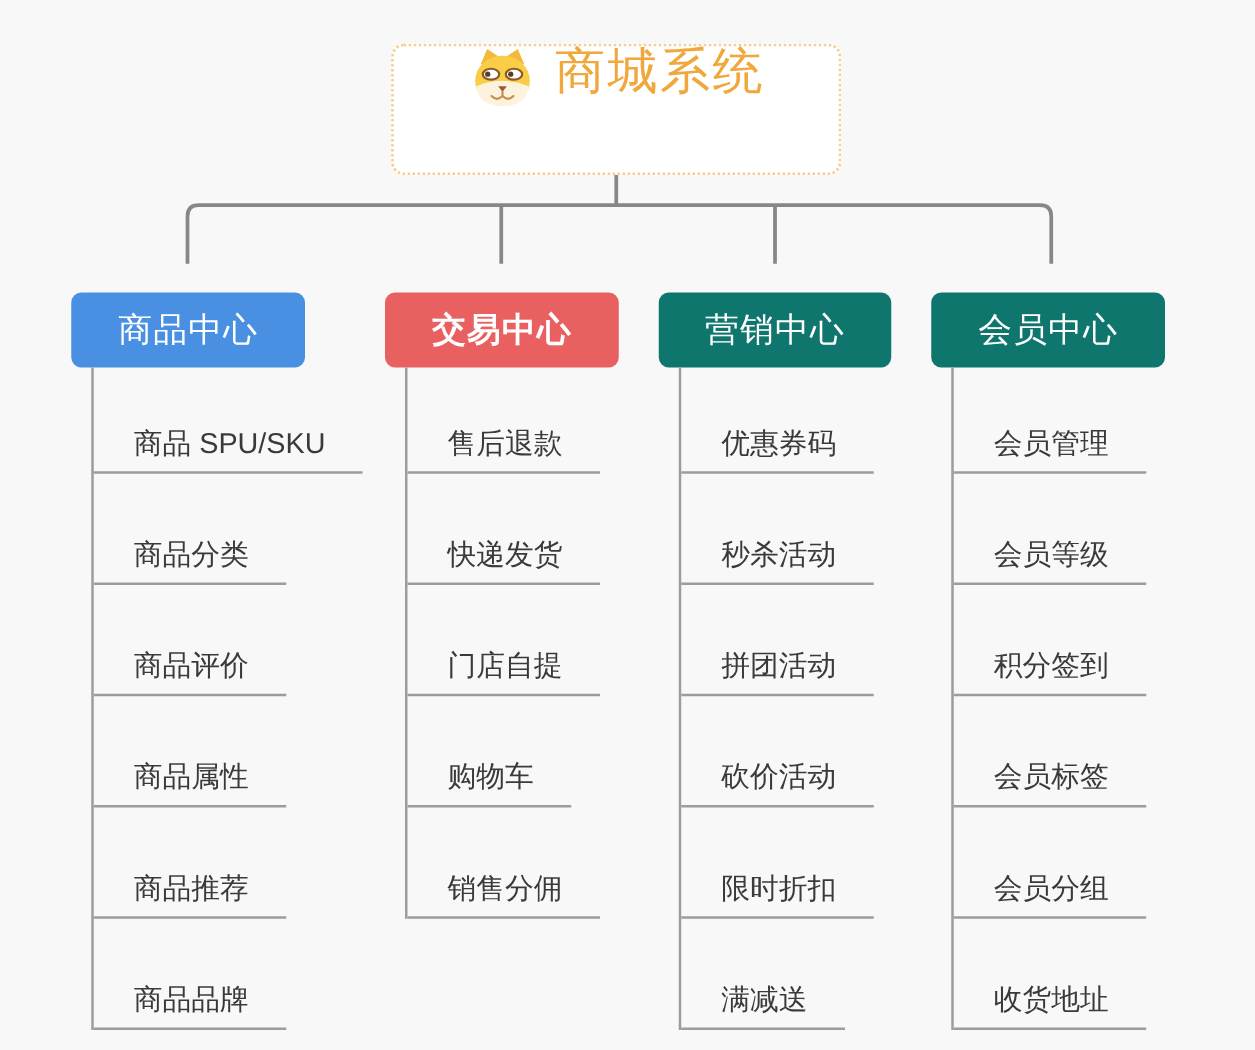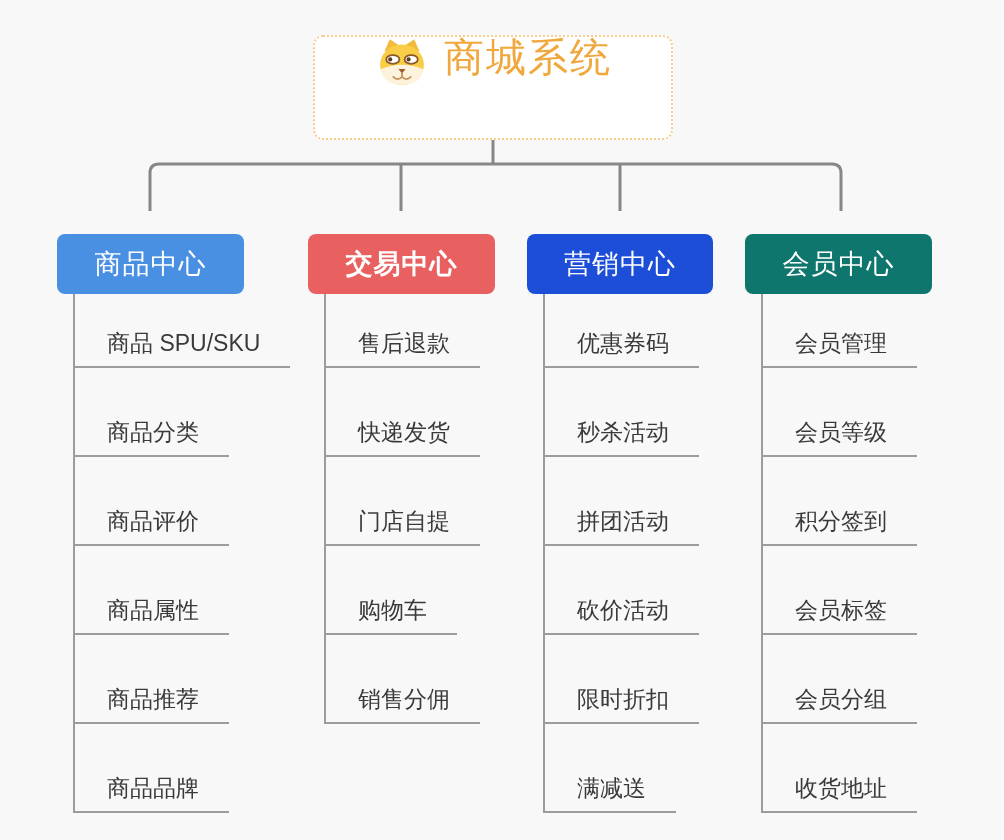--- a/index.html
+++ b/index.html
@@ -68,21 +68,21 @@
     width:max-content;
     display:flex;
     align-items:flex-end;
     padding:0 30px 7px 32px;
     border-bottom:2px solid #9c9c9c;
     font-size:23px;
     color:#3a3a3a;
     white-space:nowrap;
     cursor:default;
   }
-  .item:first-child{height:74px;}
+  .item:first-child{height:85px;}
 </style>
 </head>
 <body>
 
 <div class="canvas">
 
   <svg class="connectors" viewBox="0 0 1004 215" fill="none">
     <path d="M493,140 L493,164" stroke="#878787" stroke-width="3"></path>
     <path d="M150,211 L150,173 Q150,164 159,164 L832,164 Q841,164 841,173 L841,211" stroke="#878787" stroke-width="3"></path>
     <path d="M401,164 L401,211" stroke="#878787" stroke-width="3"></path>
@@ -123,21 +123,21 @@
         <div class="branch-header" style="background: rgb(233, 96, 96); width: 187px; font-weight: bold;">交易中心</div>
         <div class="items">
           <div class="item">售后退款</div>
           <div class="item">快递发货</div>
           <div class="item">门店自提</div>
           <div class="item">购物车</div>
           <div class="item">销售分佣</div>
         </div>
       </div>
       <div class="column" style="left: 527px;">
-        <div class="branch-header" style="background: #1d4ed8; width: 186px;">营销中心</div>
+        <div class="branch-header" style="background: #0f766e; width: 186px;">营销中心</div>
         <div class="items">
           <div class="item">优惠券码</div>
           <div class="item">秒杀活动</div>
           <div class="item">拼团活动</div>
           <div class="item">砍价活动</div>
           <div class="item">限时折扣</div>
           <div class="item">满减送</div>
         </div>
       </div>
       <div class="column" style="left: 745px;">

